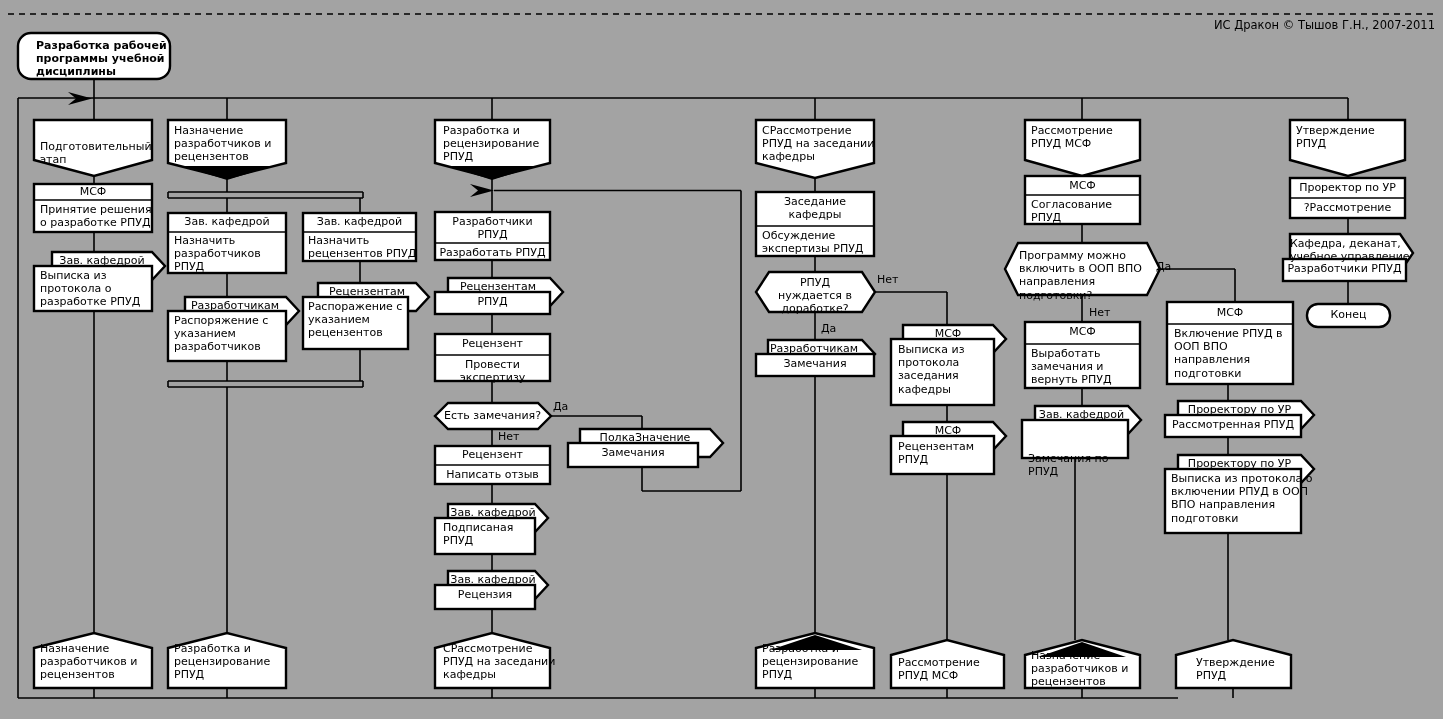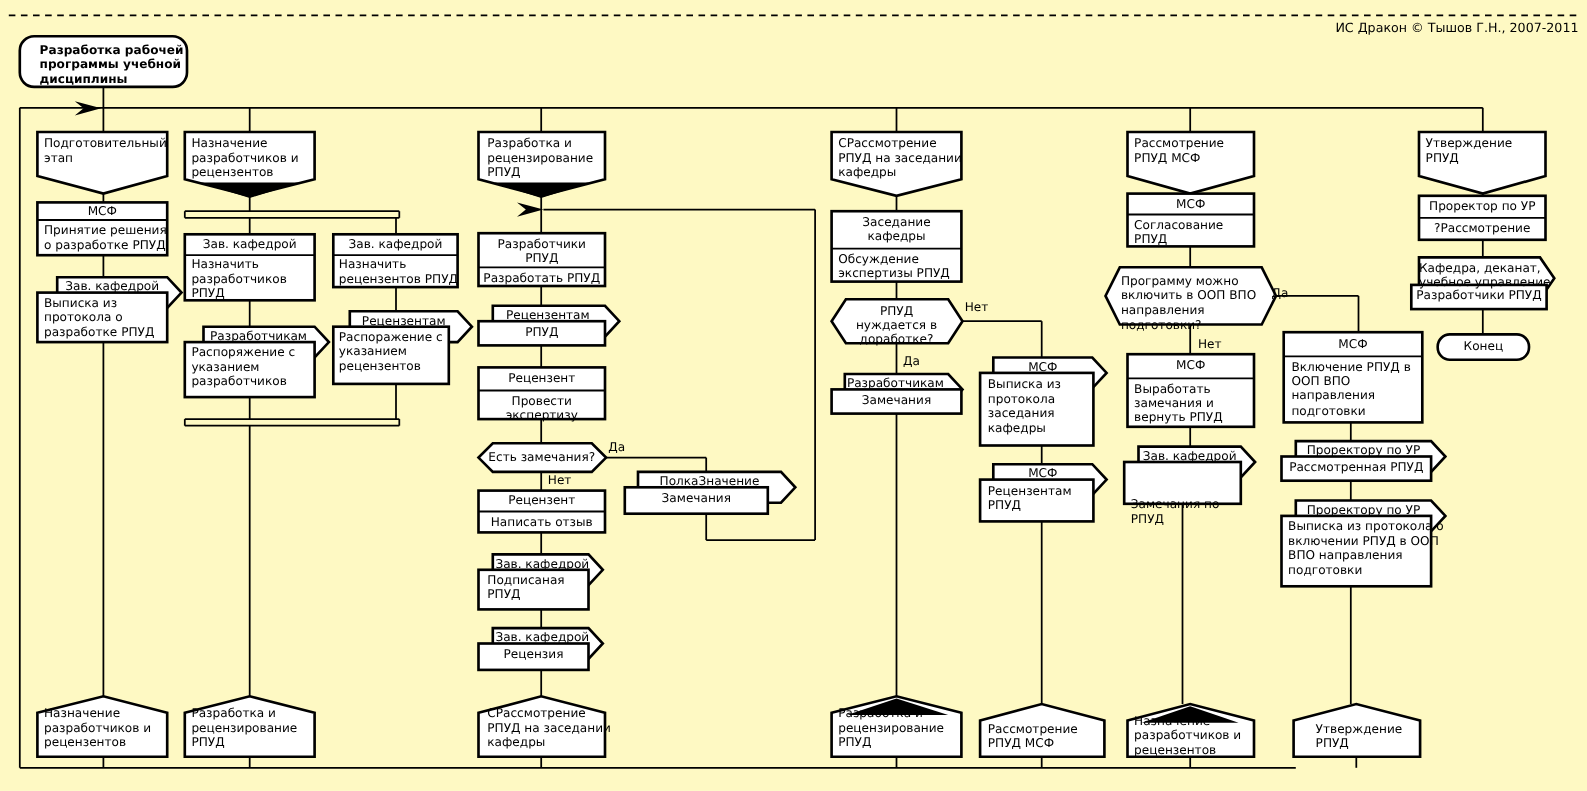--- a/index.html
+++ b/index.html
@@ -1,16 +1,16 @@
 <!DOCTYPE html>
 <html><head>
 <meta charset="utf-8">
 <style>
   html,body{margin:0;padding:0;background:#fff;}
-  #stage{position:relative;width:1443px;height:719px;background:#fef9c3;
+  #stage{position:relative;width:1443px;height:719px;background:#a3a3a3;
          font-family:"DejaVu Sans","Liberation Sans",sans-serif;overflow:hidden;}
   #svgroot{position:absolute;left:0;top:0;width:1443px;height:719px;}
   .txt{position:absolute;font-size:11px;line-height:13.2px;color:#000;white-space:pre;}
   .ctr{text-align:center;}
   .hdr{position:absolute;font-size:11.5px;color:#000;white-space:pre;}
 </style>
 </head>
 <body>
 
 <div id="stage">
@@ -211,21 +211,21 @@
     <rect class="shx" x="1307" y="304" width="83" height="23" rx="11" ry="11"></rect>
 
   </svg>
 
   <div class="hdr" style="right:8px;top:18px;">ИС Дракон © Тышов Г.Н., 2007-2011</div>
 
   <div class="txt" style="left:36px;top:39px;width:128px;font-weight:bold;">Разработка рабочей
 программы учебной
 дисциплины</div>
 
-  <div class="txt" style="left:40px;top:124px;width:112px;">Подготовительный
+  <div class="txt" style="left:40px;top:140px;width:112px;">Подготовительный
 этап</div>
   <div class="txt ctr" style="left:34px;top:185px;width:118px;">МСФ</div>
   <div class="txt" style="left:40px;top:203px;width:112px;">Принятие решения
 о разработке РПУД</div>
   <div class="txt ctr" style="left:52px;top:254px;width:100px;">Зав. кафедрой</div>
   <div class="txt" style="left:40px;top:269px;width:112px;">Выписка из
 протокола о
 разработке РПУД</div>
   <div class="txt" style="left:40px;top:642px;width:112px;">Назначение
 разработчиков и

